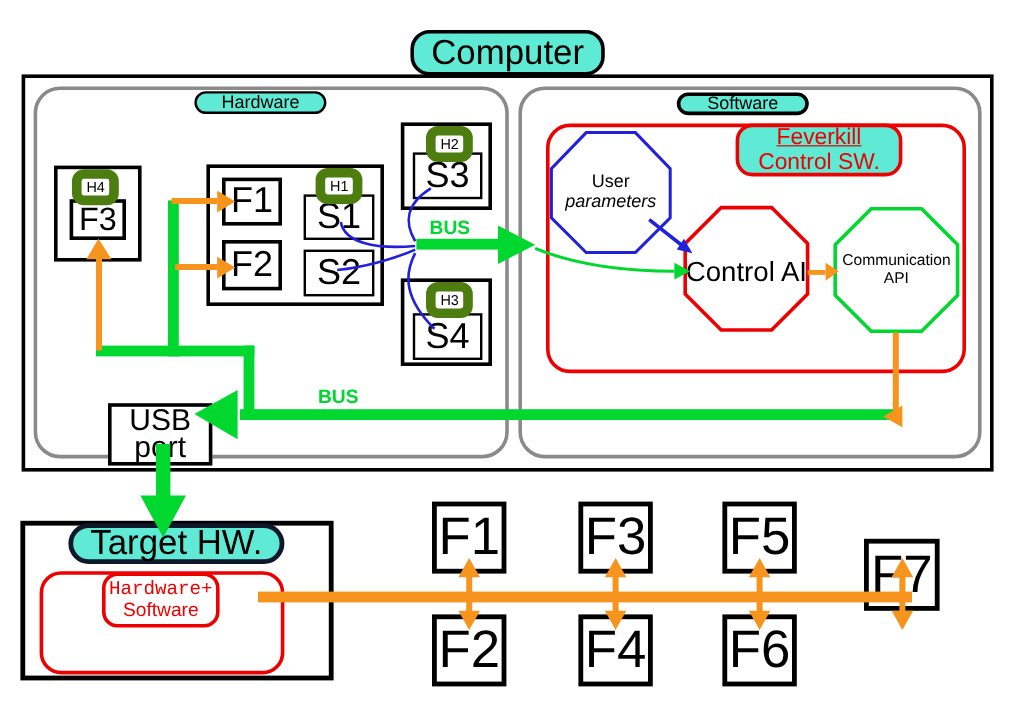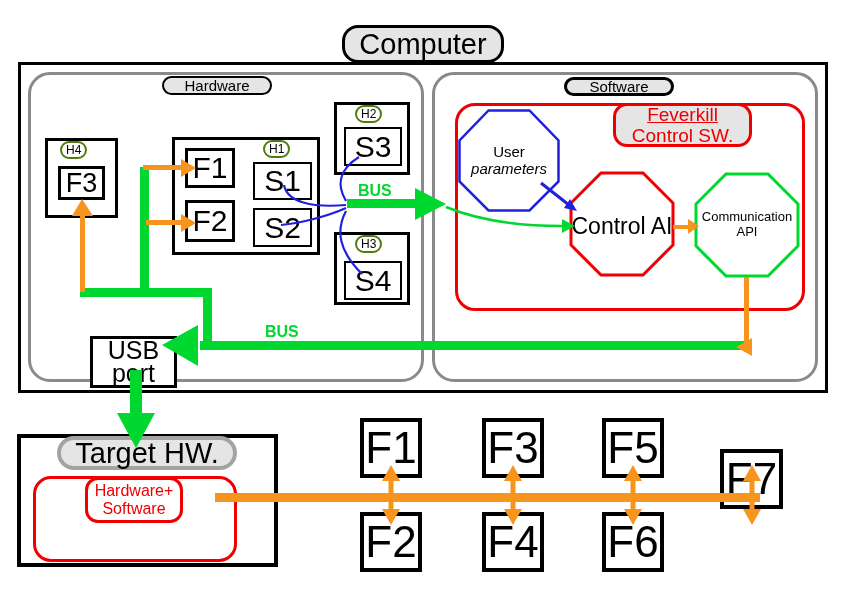--- a/index.html
+++ b/index.html
@@ -1,23 +1,23 @@
 <!DOCTYPE html>
 <html style="--green: #00d830; --orange: #f7941d; --red: #ee0000; --blue: #2020dd; --gray: #8a8a8a;"><head>
 <meta charset="utf-8">
 <style>
   html,body{margin:0;padding:0;background:#fff;font-family:"Liberation Sans",sans-serif;}
   #stage{position:relative;width:844px;height:597px;background:#fff;overflow:hidden;}
   .abs{position:absolute;box-sizing:border-box;}
   .box{position:absolute;box-sizing:border-box;border:3px solid #000;background:#fff;}
   .ctr{display:flex;align-items:center;justify-content:center;text-align:center;}
   .panel{position:absolute;box-sizing:border-box;border:3px solid var(--gray);border-radius:22px;background:transparent;}
-  .taglbl{position:absolute;box-sizing:border-box;border:2px solid #4d7c0f;border-radius:10px;background:#fff;
+  .taglbl{position:absolute;box-sizing:border-box;border:8px solid #4d7c0f;border-radius:10px;background:#fff;
           font-size:12px;line-height:14px;padding:0 4px;z-index:12;}
-  .rndlbl{position:absolute;box-sizing:border-box;background:#e5e5e5;display:flex;align-items:center;justify-content:center;
+  .rndlbl{position:absolute;box-sizing:border-box;background:#5eead4;display:flex;align-items:center;justify-content:center;
           text-align:center;z-index:30;}
   svg{position:absolute;left:0;top:0;pointer-events:none;}
   .octlbl{position:absolute;z-index:22;text-align:center;color:#000;transform:translate(-50%,-50%);line-height:1.15;}
   .buslbl{position:absolute;z-index:25;color:var(--green);font-weight:700;font-size:16px;}
   .fbox{position:absolute;box-sizing:border-box;border:4px solid #000;background:#fff;display:flex;align-items:center;justify-content:center;
         font-size:44px;z-index:10;}
 </style>
 </head>
 <body>
 
@@ -99,27 +99,27 @@
     <span style="display:block;">User</span>
     <span style="display:block;font-style:italic;">parameters</span>
   </div>
   <div class="octlbl" style="left:622px;top:226px;font-size:23px;white-space:nowrap;">Control AI</div>
   <div class="octlbl" style="left:747px;top:225px;font-size:13px;">
     <span style="display:block;">Communication</span>
     <span style="display:block;">API</span>
   </div>
 
   <div class="abs" style="left:17px;top:434px;width:261px;height:133px;border:4px solid #000;background:#fff;z-index:8;"></div>
-  <div class="rndlbl" style="left:57px;top:436px;width:180px;height:34px;border:4px solid #a3a3a3;border-radius:18px;font-size:29px;">
+  <div class="rndlbl" style="left:57px;top:436px;width:180px;height:34px;border:4px solid #0f172a;border-radius:18px;font-size:29px;">
     <span>Target HW.</span>
   </div>
   <div class="abs" style="left:33px;top:476px;width:204px;height:86px;border:3px solid var(--red);border-radius:18px;z-index:10;"></div>
   <div class="rndlbl" style="left:85px;top:477px;width:98px;height:46px;border:3px solid var(--red);border-radius:13px;color:var(--red);font-size:16px;line-height:18px;z-index:11;background:transparent;">
     <span>
-      <span style="display:block;">Hardware+</span>
+      <span style="display:block;font-family:Liberation Mono, monospace;">Hardware+</span>
       <span style="display:block;">Software</span>
     </span>
   </div>
 
   <div class="fbox" style="left:360px;top:418px;width:62px;height:60px;">
     <span>F1</span>
     </div>
   <div class="fbox" style="left:482px;top:418px;width:62px;height:60px;">
     <span>F3</span>
     </div>

